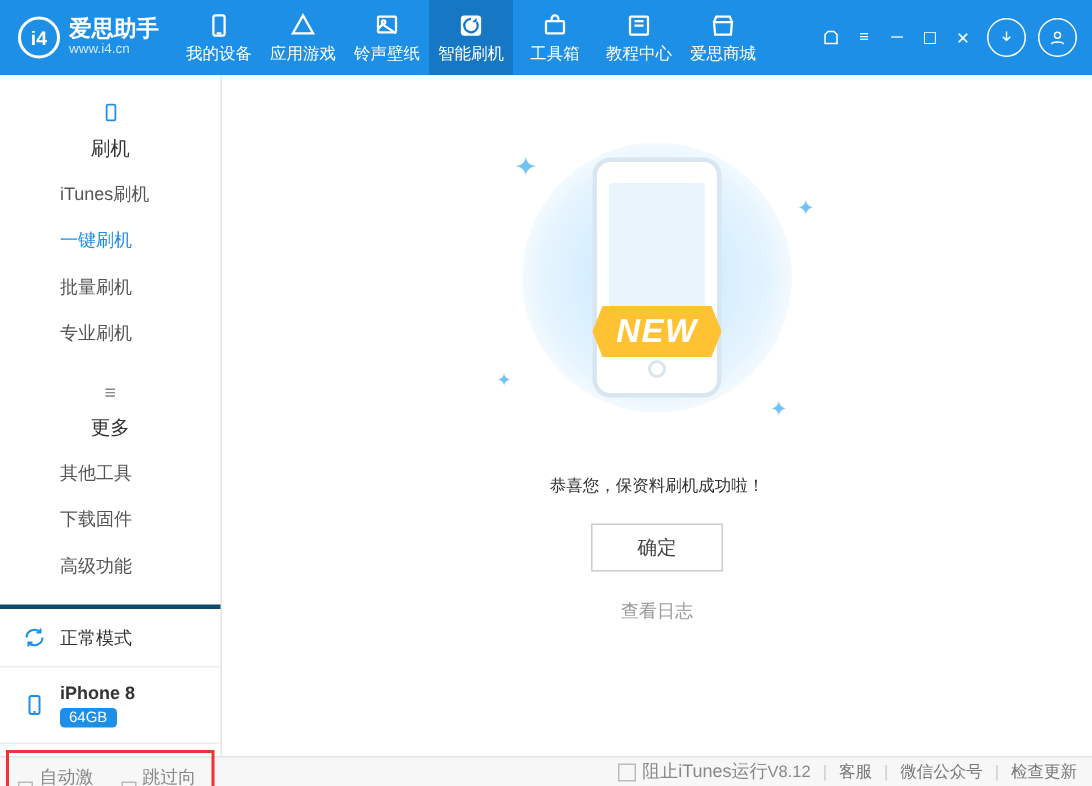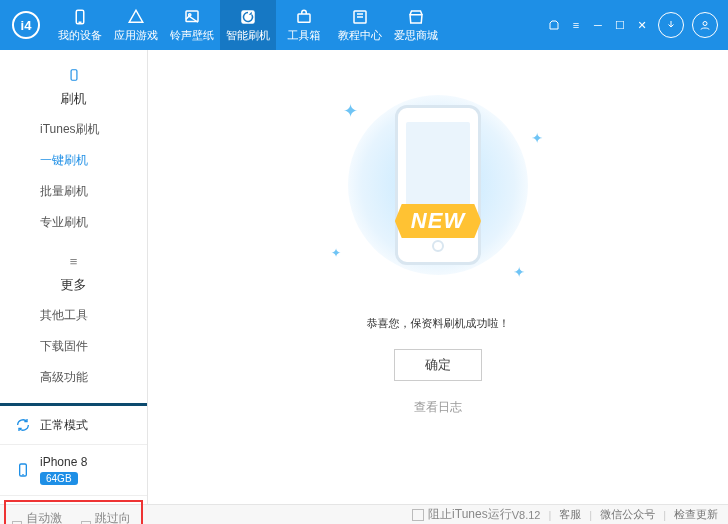--- a/index.html
+++ b/index.html
@@ -55,20 +55,24 @@
   .footer-right { display:flex; gap:8px; align-items:center; }
   .fsep { color:#ccc; }
   .flink { cursor:pointer; color:#777; }
 </style>
 </head>
 <body>
 
 <div class="header">
   <div class="logo">
     <div class="logo-badge">i4</div>
+    <div class="logo-text">
+      <div class="logo-title">爱思助手</div>
+      <div class="logo-sub">www.i4.cn</div>
+    </div>
   </div>
   <div class="topnav">
     <div class="topnav-item">
       <svg viewBox="0 0 24 24" fill="none" stroke="#fff" stroke-width="2">
           <rect x="7" y="3" width="10" height="18" rx="2"></rect>
           <line x1="10" y1="19" x2="14" y2="19"></line>
         </svg>
       <span>我的设备</span>
     </div>
     <div class="topnav-item">
@@ -180,21 +184,21 @@
         <span>正常模式</span>
       </div>
       <div class="device-row">
         <span class="dev-icon">
             <svg width="16" height="16" viewBox="0 0 24 24" fill="none" stroke="#1e8fe6" stroke-width="2">
               <rect x="7" y="3" width="10" height="18" rx="2"></rect>
               <line x1="11" y1="19" x2="13" y2="19"></line>
             </svg>
           </span>
         <span class="dev-text">
-          <span style="font-weight:normal;font-size:12px;">iPhone 8</span>
+          <span style="font-weight:bold;font-size:12px;">iPhone 8</span>
           <span class="badge64">64GB</span>
         </span>
       </div>
       <div class="chk-row red">
         <label class="chk">
             <span class="chkbox"></span>
             <span>自动激活</span>
           </label>
         <label class="chk">
             <span class="chkbox"></span>

